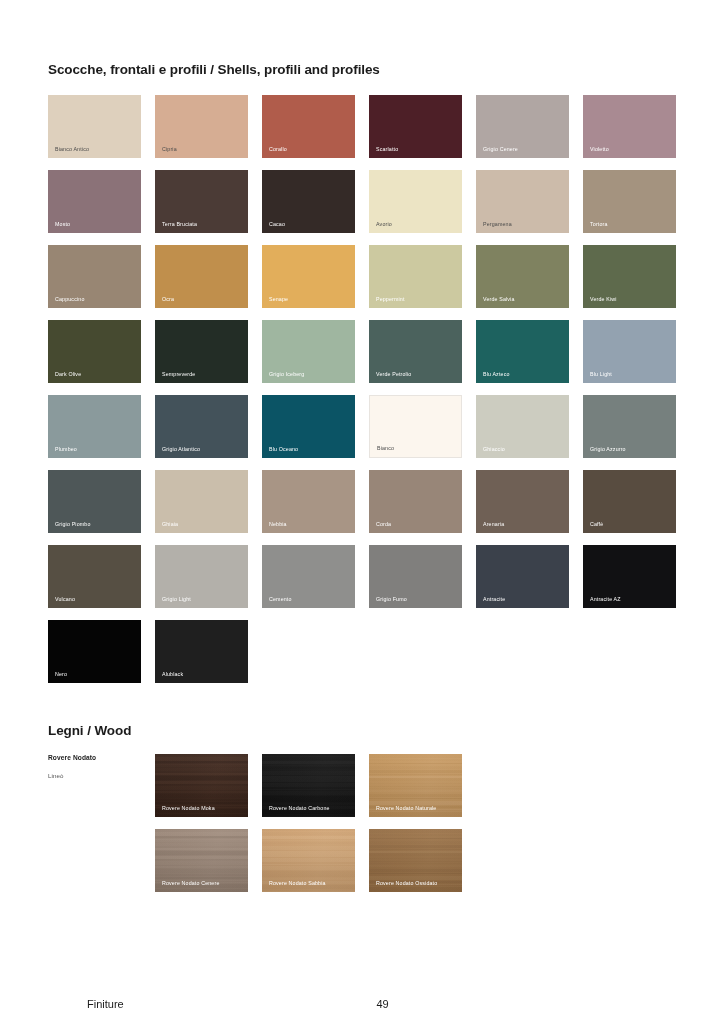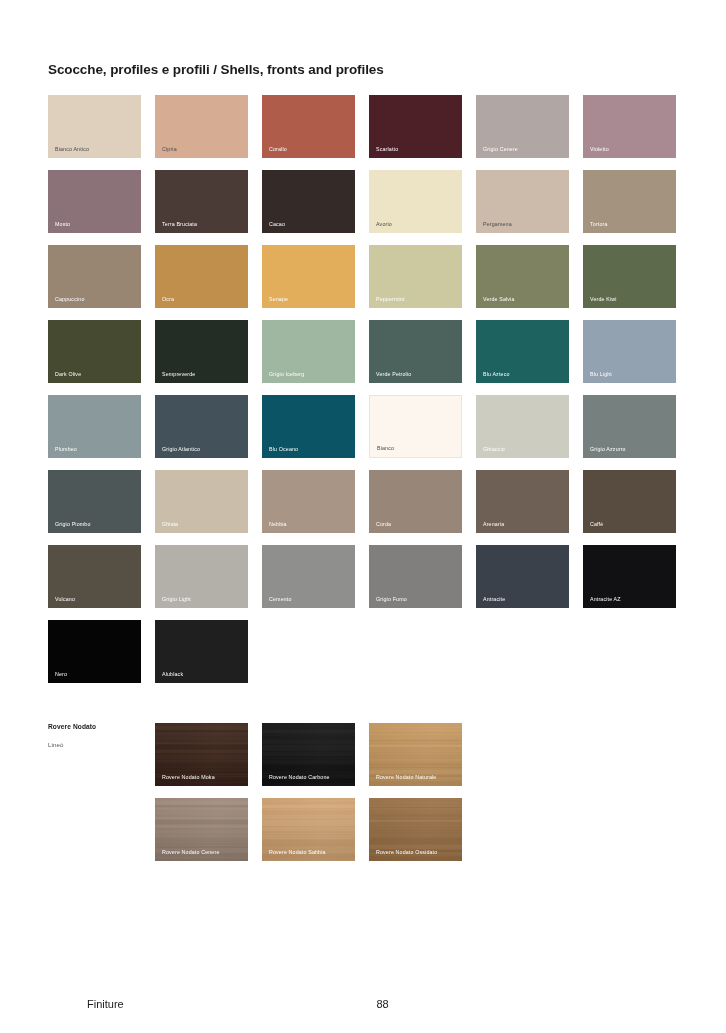--- a/index.html
+++ b/index.html
@@ -132,21 +132,21 @@
     position: absolute;
     left: 50%;
     transform: translateX(-50%);
   }
 </style>
 </head>
 <body>
 
 <div class="page">
 
-  <h1 class="section-title">Scocche, profiles e profili / Shells, fronts and profiles</h1>
+  <h1 class="section-title">Scocche, frontali e profili / Shells, profili and profiles</h1>
 
 
   <div class="swatch-grid" id="lacquered-grid">
       <div class="swatch" style="background: rgb(222, 208, 189);">
         <span class="swatch-label label-dark">Bianco Antico</span>
       </div>
       <div class="swatch" style="background: rgb(214, 173, 147);">
         <span class="swatch-label label-dark">Cipria</span>
       </div>
       <div class="swatch" style="background: rgb(176, 92, 75);">
@@ -271,20 +271,21 @@
       </div>
       <div class="swatch" style="background: rgb(5, 5, 5);">
         <span class="swatch-label label-light">Nero</span>
       </div>
       <div class="swatch" style="background: rgb(31, 31, 31);">
         <span class="swatch-label label-light">Alublack</span>
       </div>
     </div>
 
   <div class="wood-section">
+    <h2 class="group-title" style="padding-top:0">Legni / Wood</h2>
 
     <div class="wood-block">
       <div class="wood-meta">
         <div class="wood-family">Rovere Nodato</div>
         <div class="wood-line">Lineò</div>
       </div>
       <div class="wood-offset-rows">
         <div class="wood-row row-one" id="wood-row-one">
             <div class="wood-swatch" style="background: rgb(58, 36, 26);">
               <div class="grain" style="background-image: linear-gradient(rgba(0, 0, 0, 0) 0%, rgba(40, 23, 16, 0.157) 0%, rgba(40, 23, 16, 0.157) 2.1%, rgba(0, 0, 0, 0) 2.1%, rgba(0, 0, 0, 0) 5%, rgba(85, 56, 42, 0.21) 5%, rgba(85, 56, 42, 0.21) 10.7%, rgba(0, 0, 0, 0) 10.7%, rgba(0, 0, 0, 0) 11.5%, rgba(40, 23, 16, 0.32) 11.5%, rgba(40, 23, 16, 0.32) 13.6%, rgba(0, 0, 0, 0) 13.6%, rgba(0, 0, 0, 0) 15.1%, rgba(85, 56, 42, 0.21) 15.1%, rgba(85, 56, 42, 0.21) 17.2%, rgba(0, 0, 0, 0) 17.2%, rgba(0, 0, 0, 0) 18%, rgba(85, 56, 42, 0.1) 18%, rgba(85, 56, 42, 0.1) 21%, rgba(0, 0, 0, 0) 21%, rgba(0, 0, 0, 0) 21.8%, rgba(85, 56, 42, 0.1) 21.8%, rgba(85, 56, 42, 0.1) 27.5%, rgba(0, 0, 0, 0) 27.5%, rgba(0, 0, 0, 0) 29.7%, rgba(85, 56, 42, 0.32) 29.7%, rgba(85, 56, 42, 0.32) 33.6%, rgba(0, 0, 0, 0) 33.6%, rgba(0, 0, 0, 0) 34.4%, rgba(40, 23, 16, 0.267) 34.4%, rgba(40, 23, 16, 0.267) 41%, rgba(0, 0, 0, 0) 41%, rgba(0, 0, 0, 0) 42.5%, rgba(85, 56, 42, 0.32) 42.5%, rgba(85, 56, 42, 0.32) 47.3%, rgba(0, 0, 0, 0) 47.3%, rgba(0, 0, 0, 0) 48.1%, rgba(40, 23, 16, 0.1) 48.1%, rgba(40, 23, 16, 0.1) 49.3%, rgba(0, 0, 0, 0) 49.3%, rgba(0, 0, 0, 0) 50.8%, rgba(85, 56, 42, 0.157) 50.8%, rgba(85, 56, 42, 0.157) 57.4%, rgba(0, 0, 0, 0) 57.4%, rgba(0, 0, 0, 0) 58.2%, rgba(85, 56, 42, 0.21) 58.2%, rgba(85, 56, 42, 0.21) 62.1%, rgba(0, 0, 0, 0) 62.1%, rgba(0, 0, 0, 0) 62.9%, rgba(40, 23, 16, 0.1) 62.9%, rgba(40, 23, 16, 0.1) 69.5%, rgba(0, 0, 0, 0) 69.5%, rgba(0, 0, 0, 0) 71%, rgba(40, 23, 16, 0.157) 71%, rgba(40, 23, 16, 0.157) 74%, rgba(0, 0, 0, 0) 74%, rgba(0, 0, 0, 0) 75.5%, rgba(40, 23, 16, 0.267) 75.5%, rgba(40, 23, 16, 0.267) 79.4%, rgba(0, 0, 0, 0) 79.4%, rgba(0, 0, 0, 0) 80.9%, rgba(85, 56, 42, 0.21) 80.9%, rgba(85, 56, 42, 0.21) 82.1%, rgba(0, 0, 0, 0) 82.1%, rgba(0, 0, 0, 0) 84.3%, rgba(85, 56, 42, 0.21) 84.3%, rgba(85, 56, 42, 0.21) 85.5%, rgba(0, 0, 0, 0) 85.5%, rgba(0, 0, 0, 0) 87.7%, rgba(40, 23, 16, 0.21) 87.7%, rgba(40, 23, 16, 0.21) 94.3%, rgba(0, 0, 0, 0) 94.3%, rgba(0, 0, 0, 0) 95.8%, rgba(40, 23, 16, 0.21) 95.8%, rgba(40, 23, 16, 0.21) 100%, rgba(0, 0, 0, 0) 100%), linear-gradient(100deg, rgba(40, 23, 16, 0.22) 0%, rgba(0, 0, 0, 0) 35%, rgba(85, 56, 42, 0.18) 62%, rgba(0, 0, 0, 0) 100%);"></div>
@@ -318,16 +319,16 @@
               <div class="grain" style="background-image: linear-gradient(rgba(255, 255, 255, 0.06), rgba(0, 0, 0, 0.14));"></div>
               <span class="label">Rovere Nodato Ossidato</span>
             </div>
           </div>
       </div>
     </div>
   </div>
 
   <div class="footer">
     <span class="footer-label">Finiture</span>
-    <span class="footer-page">88</span>
+    <span class="footer-page">49</span>
   </div>
 
 </div>
 
 </body></html>

